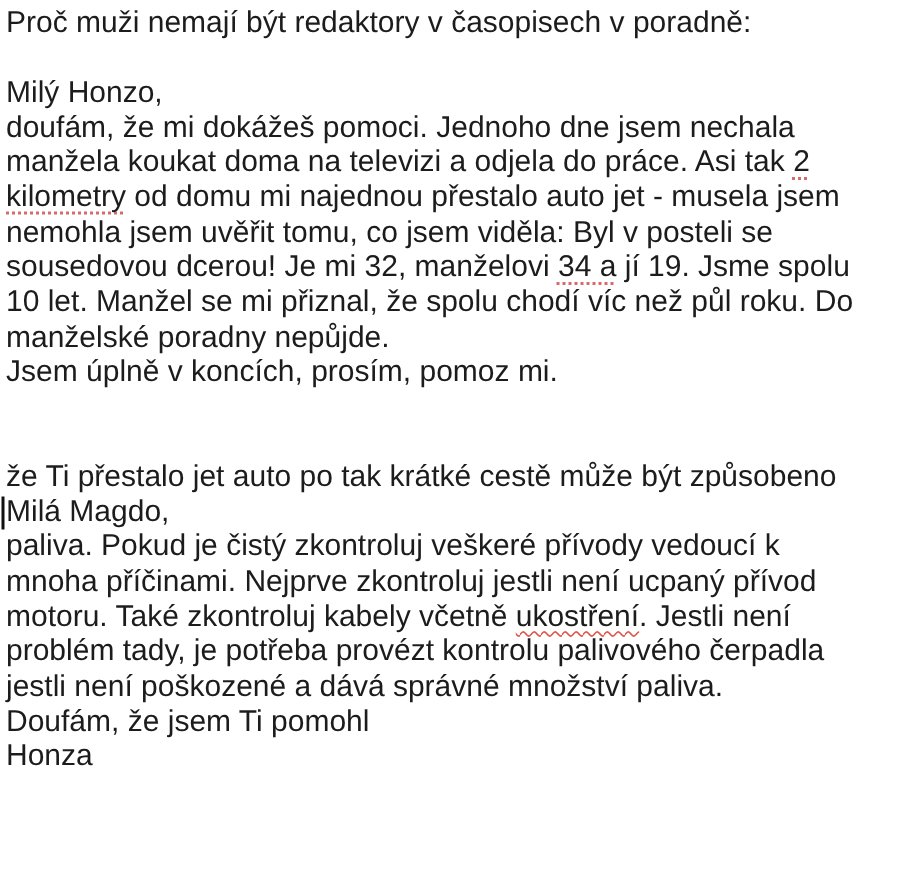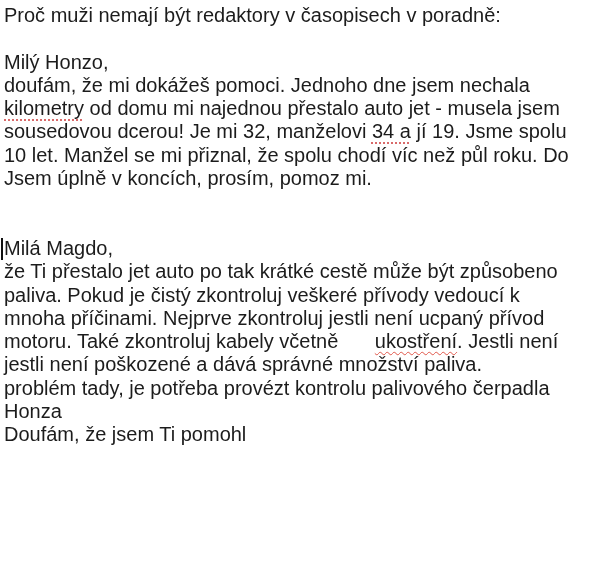--- a/index.html
+++ b/index.html
@@ -40,47 +40,49 @@
     text-decoration-color: var(--spell-dotted);
     text-decoration-thickness: 2px;
     text-underline-offset: 4px;
   }
   .miss-wavy {
     text-decoration: underline;
     text-decoration-style: wavy;
     text-decoration-color: var(--spell-wavy);
     text-decoration-thickness: 1px;
     text-underline-offset: 3px;
-    margin-left: 31px;
   }
   .caret {
     position: absolute;
     left: -3px;
     top: 1px;
     width: 2px;
     height: 22px;
     background: var(--caret);
   }
 </style>
 </head>
 <body>
 
 <div class="text-area">
     <div class="line"><span>Proč muži nemají být redaktory v časopisech v poradně:</span></div>
     <div class="line"></div>
     <div class="line"><span>Milý Honzo,</span></div>
     <div class="line"><span>doufám, že mi dokážeš pomoci. Jednoho dne jsem nechala</span></div>
+    <div class="line"><span>manžela koukat doma na televizi a odjela do práce. Asi tak </span><span class="miss-dotted">2</span></div>
     <div class="line"><span class="miss-dotted">kilometry</span><span> od domu mi najednou přestalo auto jet - musela jsem</span></div>
+    <div class="line"><span>nemohla jsem uvěřit tomu, co jsem viděla: Byl v posteli se</span></div>
     <div class="line"><span>sousedovou dcerou! Je mi 32, manželovi </span><span class="miss-dotted">34 a</span><span> jí 19. Jsme spolu</span></div>
     <div class="line"><span>10 let. Manžel se mi přiznal, že spolu chodí víc než půl roku. Do</span></div>
+    <div class="line"><span>manželské poradny nepůjde.</span></div>
     <div class="line"><span>Jsem úplně v koncích, prosím, pomoz mi.</span></div>
     <div class="line"></div>
     <div class="line"></div>
+    <div class="line"><span>že Ti přestalo jet auto po tak krátké cestě může být způsobeno</span></div>
     <div class="line"><span class="caret"></span><span>Milá Magdo,</span></div>
-    <div class="line"><span>že Ti přestalo jet auto po tak krátké cestě může být způsobeno</span></div>
     <div class="line"><span>paliva. Pokud je čistý zkontroluj veškeré přívody vedoucí k</span></div>
     <div class="line"><span>mnoha příčinami. Nejprve zkontroluj jestli není ucpaný přívod</span></div>
     <div class="line"><span>motoru. Také zkontroluj kabely včetně </span><span class="miss-wavy">ukostření</span><span>. Jestli není</span></div>
+    <div class="line"><span>problém tady, je potřeba provézt kontrolu palivového čerpadla</span></div>
     <div class="line"><span>jestli není poškozené a dává správné množství paliva.</span></div>
-    <div class="line"><span>problém tady, je potřeba provézt kontrolu palivového čerpadla</span></div>
+    <div class="line"><span>Doufám, že jsem Ti pomohl</span></div>
     <div class="line"><span>Honza</span></div>
-    <div class="line"><span>Doufám, že jsem Ti pomohl</span></div>
   </div>
 
 </body></html>

